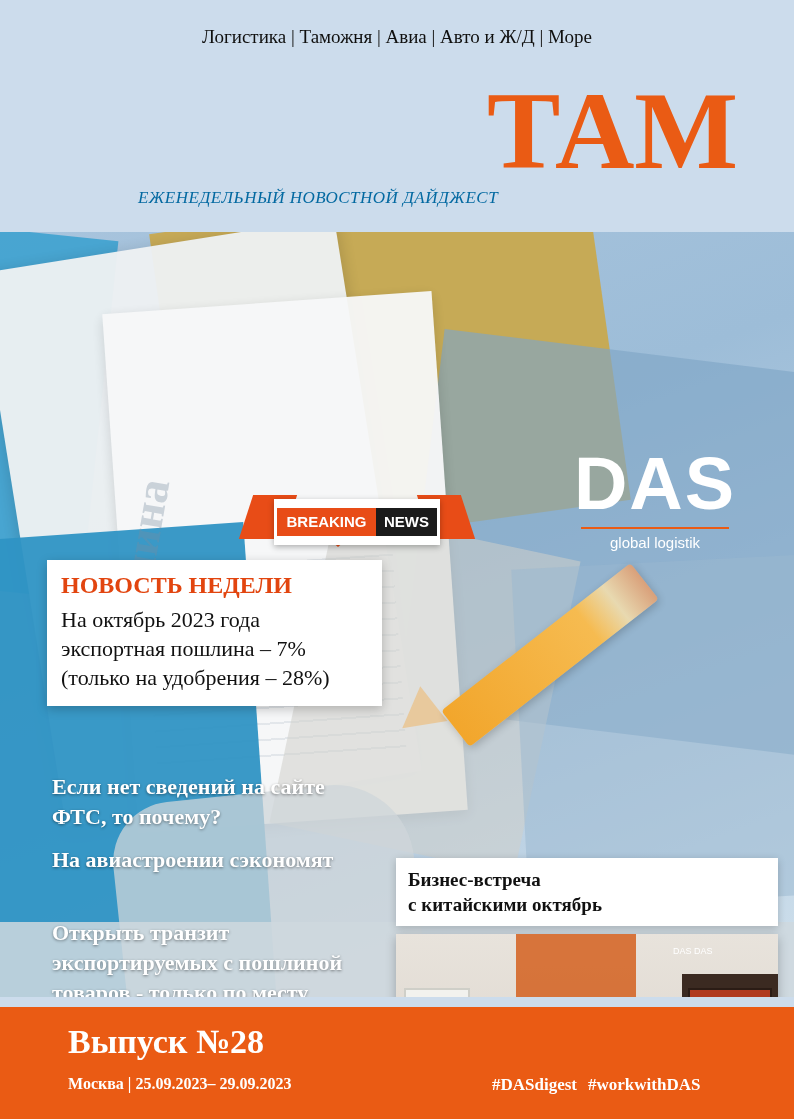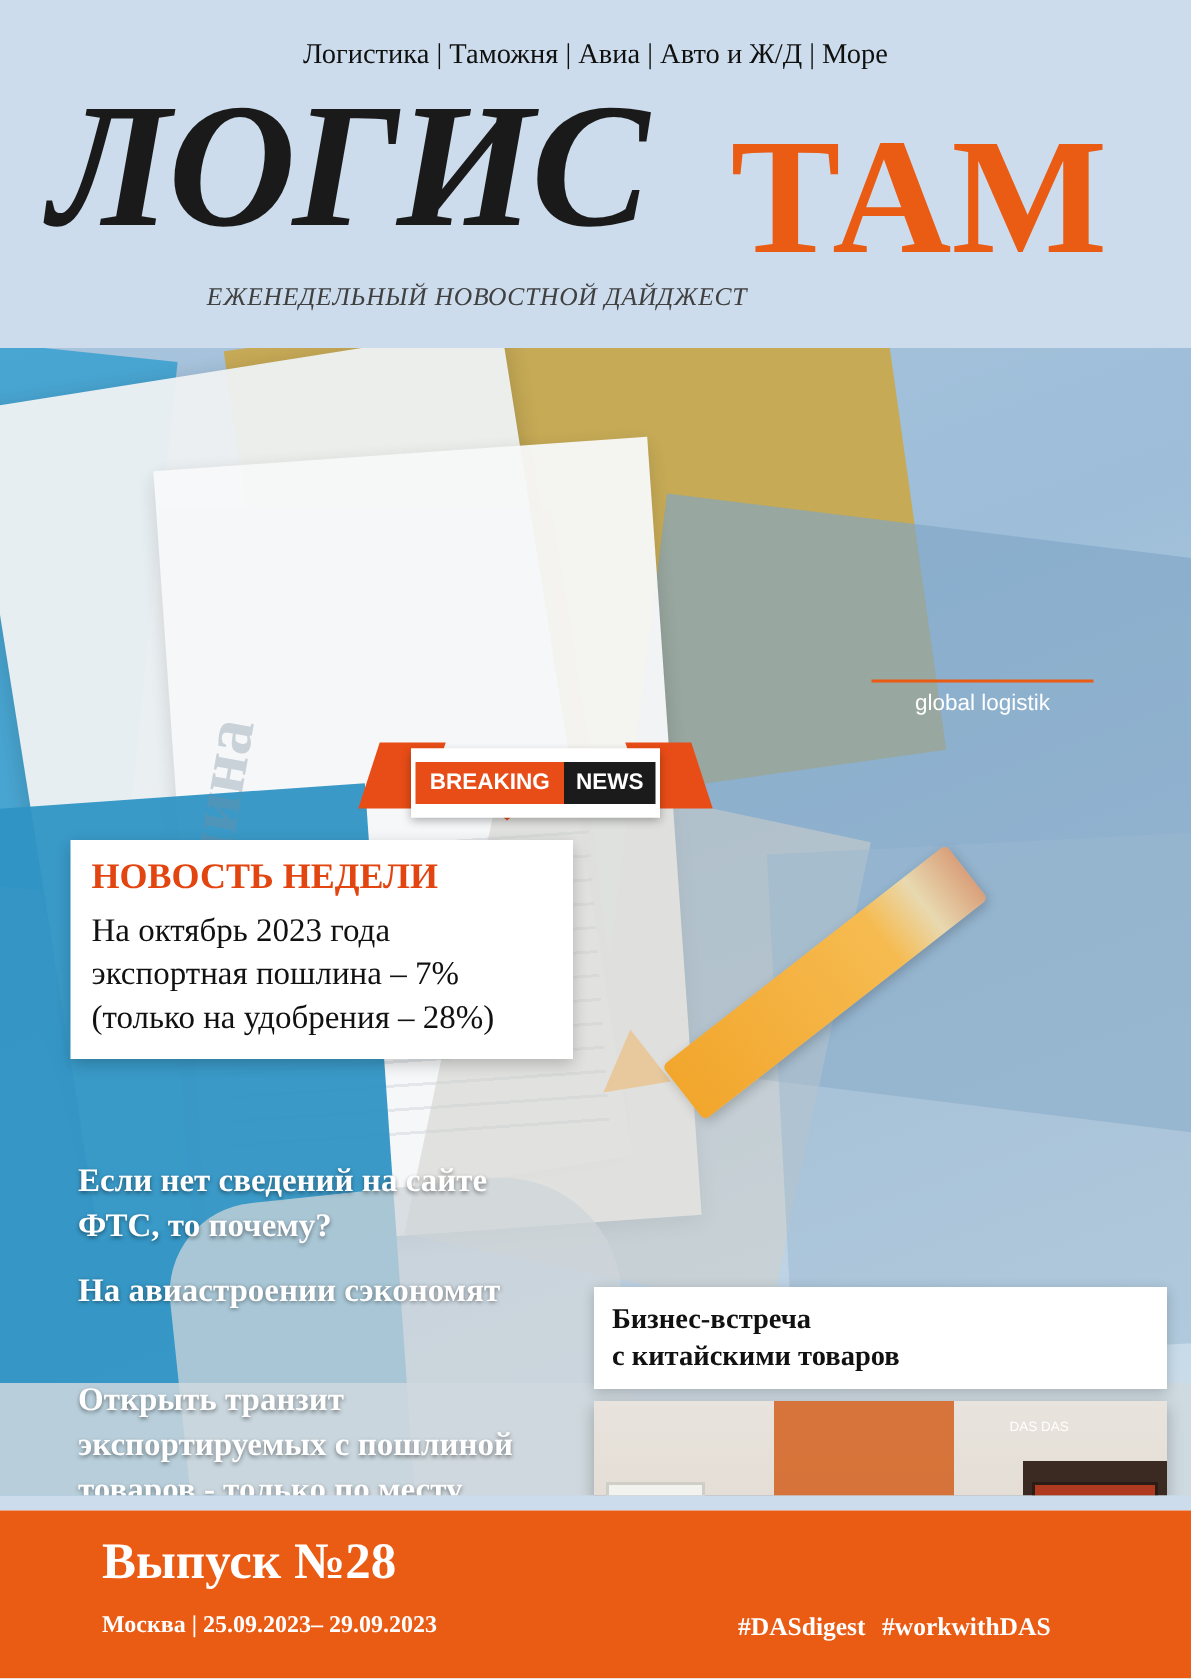--- a/index.html
+++ b/index.html
@@ -71,21 +71,21 @@
   .mast-sub {
     position: absolute;
     left: 0;
     top: 188px;
     width: 636px;
     text-align: center;
     font-family: "Liberation Serif", serif;
     font-style: italic;
     font-size: 17px;
     letter-spacing: 0.5px;
-    color: #404040;
+    color: #0369a1;
   }
 
   
   .main {
     position: absolute;
     left: 0; top: 232px;
     width: 794px;
     height: 765px;
     overflow: hidden;
     background: #8fb8d6;
@@ -383,21 +383,20 @@
 </head>
 <body>
 
 <div class="page">
 
   <div class="header">
     <div class="header-nav">
       <span>Логистика | Таможня | Авиа | Авто и Ж/Д | Море</span>
     </div>
     <div class="masthead">
-      <div class="mast-logis">ЛОГИС</div>
       <div class="mast-tam">ТАМ</div>
     </div>
     <div class="mast-sub">ЕЖЕНЕДЕЛЬНЫЙ НОВОСТНОЙ ДАЙДЖЕСТ</div>
   </div>
 
   <div class="main">
     <div class="bg-blue-lt"></div>
     <div class="bg-khaki"></div>
     <div class="bg-khaki2"></div>
     <div class="bg-teal-band2"></div>
@@ -427,26 +426,27 @@
     <div class="news-card">
       <div class="news-card-title">НОВОСТЬ НЕДЕЛИ</div>
       <div class="news-card-body">На октябрь 2023 года экспортная пошлина – 7% (только на удобрения – 28%)</div>
     </div>
 
     <div class="headline h2">На авиастроении сэкономят</div>
     <div class="headline h1">Если нет сведений на сайте ФТС, то почему?</div>
     <div class="headline h3">Открыть транзит экспортируемых с пошлиной товаров - только по месту регистрации Декларанта</div>
 
     <div class="das-logo">
+      <div class="das-word">DAS</div>
       <div class="das-rule"></div>
       <div class="das-sub">global logistik</div>
     </div>
 
     <div class="meet-caption" style="white-space:pre-line;">Бизнес-встреча
-с китайскими товаров</div>
+с китайскими октябрь</div>
 
     <div class="meet-photo">
       <div class="mp-wall"></div>
       <div class="mp-wall-orange"></div>
       <div class="mp-logo">DAS DAS</div>
       <div class="mp-board"></div>
 
       <div class="mp-shelf">
         <div class="mp-shelf-row" style="top:14px"></div>
 

